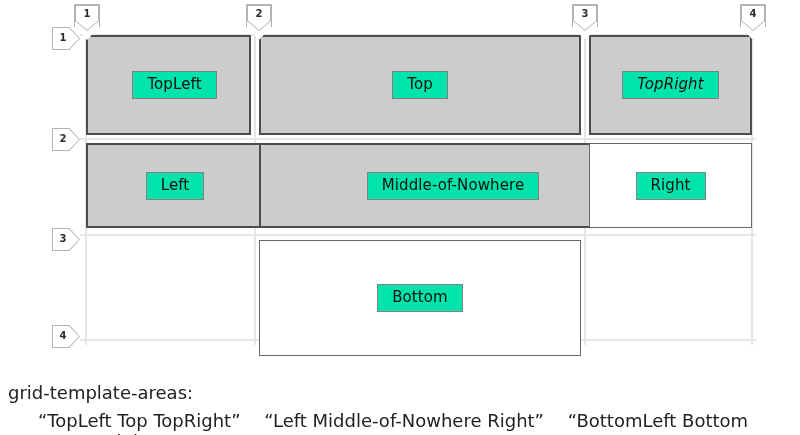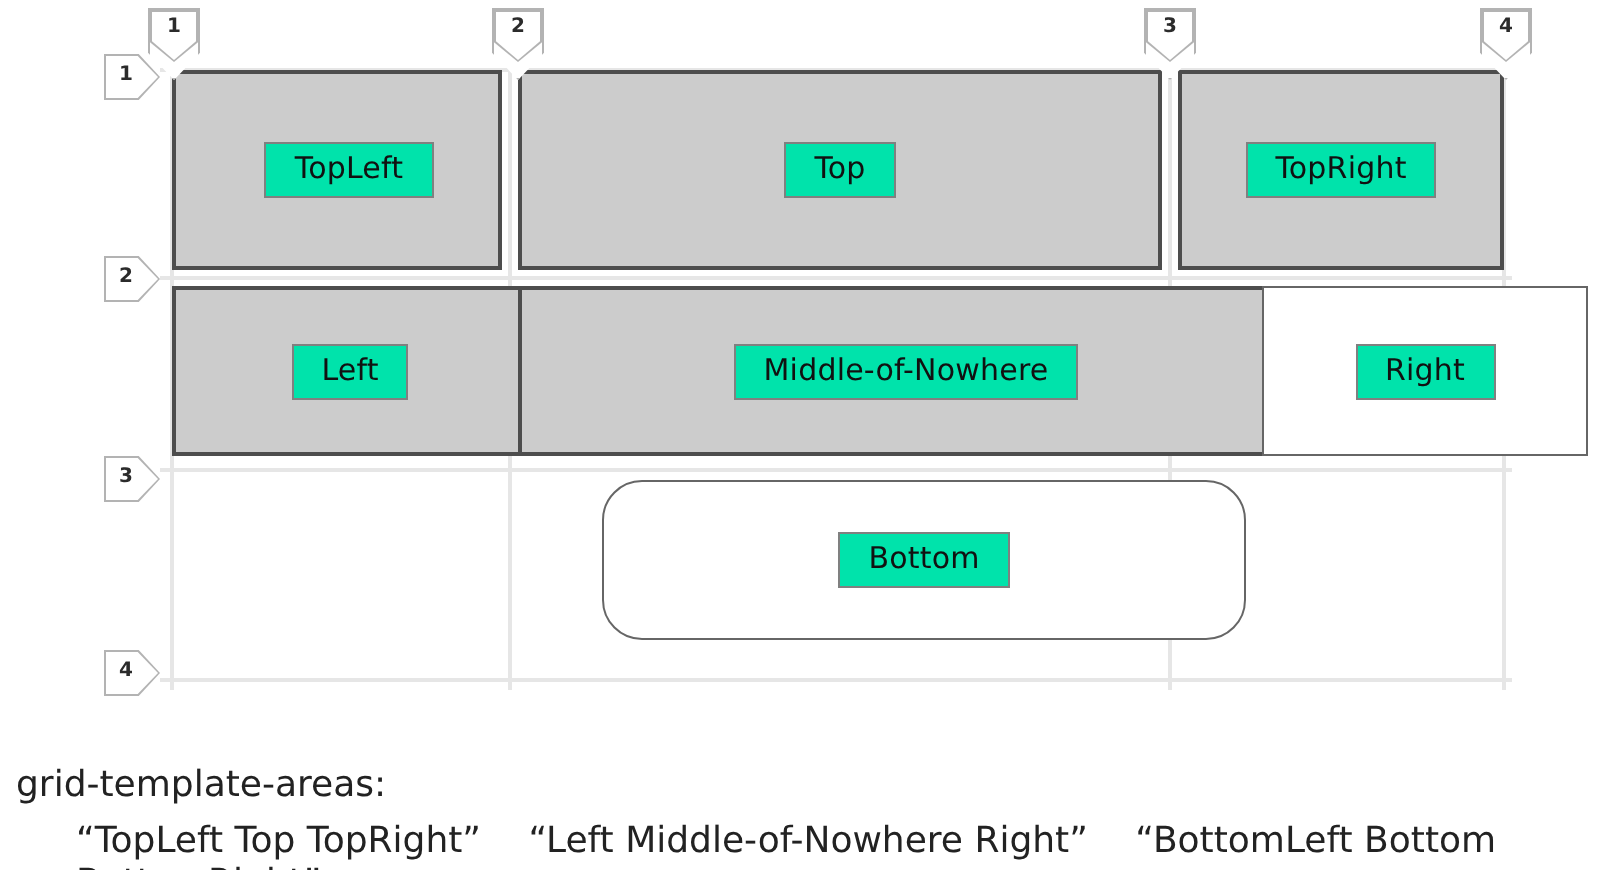--- a/index.html
+++ b/index.html
@@ -40,21 +40,20 @@
     align-items: center;
     justify-content: center;
   }
   .cell.filled {
     background: #cccccc;
     border: 2px solid #4d4d4d;
   }
   .cell.empty {
     background: #ffffff;
     border: 1.5px solid #666666;
-    margin-left: 42px;
   }
 
   .area-label {
     background: #00e3ab;
     border: 1.5px solid #808080;
     color: #111111;
     font-size: 15px;
     line-height: 1;
     padding: 5px 14px 6px 14px;
     white-space: nowrap;
@@ -160,38 +159,38 @@
   <div class="gridline h" style="top:339px; left:80px; width:676px;"></div>
 
   <div class="cell filled" style="left:86px; top:35px; width:165px; height:100px;padding-left:12px;">
     <span class="area-label">TopLeft</span>
   </div>
 
   <div class="cell filled" style="left:259px; top:35px; width:322px; height:100px;">
     <span class="area-label">Top</span>
   </div>
 
-  <div class="cell filled" style="left:589px; top:35px; width:163px; height:100px;">
+  <div class="cell filled" style="left:589px; top:35px; width:163px; height:100px;font-style:italic;">
     <span class="area-label">TopRight</span>
   </div>
 
   <div class="cell filled" style="left:86px; top:143px; width:178px; height:85px;text-align:right;">
     <span class="area-label">Left</span>
   </div>
 
   <div class="cell filled" style="left:259px; top:143px; width:388px; height:85px;">
     <span class="area-label">Middle-of-Nowhere</span>
   </div>
 
   <div class="cell empty" style="left:589px; top:143px; width:163px; height:85px;">
     <span class="area-label">Right</span>
   </div>
 
 
-  <div class="cell empty" style="left:259px; top:240px; width:322px; height:80px;border-radius:20px;">
+  <div class="cell empty" style="left:259px; top:240px; width:322px; height:116px;">
     <span class="area-label">Bottom</span>
   </div>
 
 
   <div class="marker col" style="left:74px; top:4px;">
     <span class="mbox"></span>
     <span class="num">1</span>
   </div>
   <div class="marker col" style="left:246px; top:4px;">
     <span class="mbox"></span>

